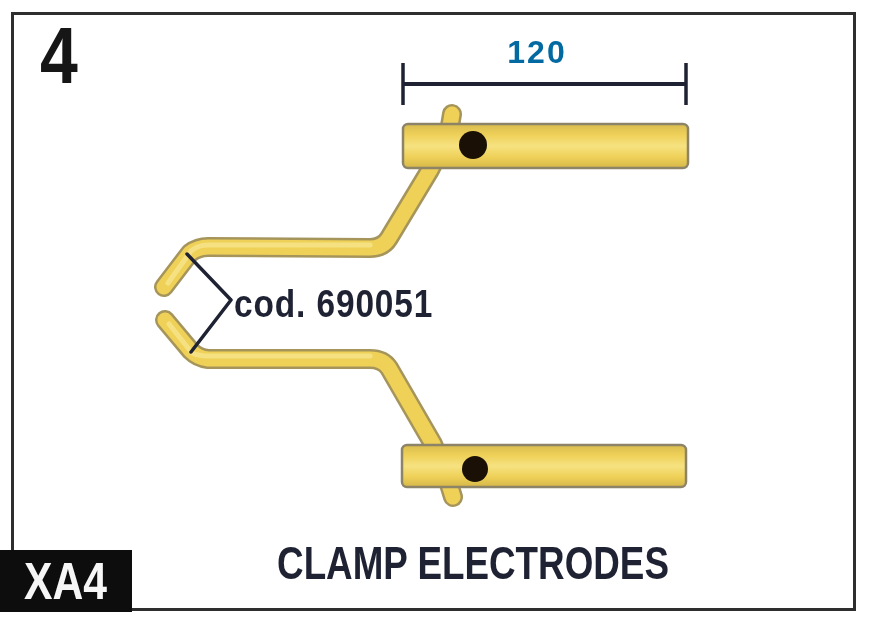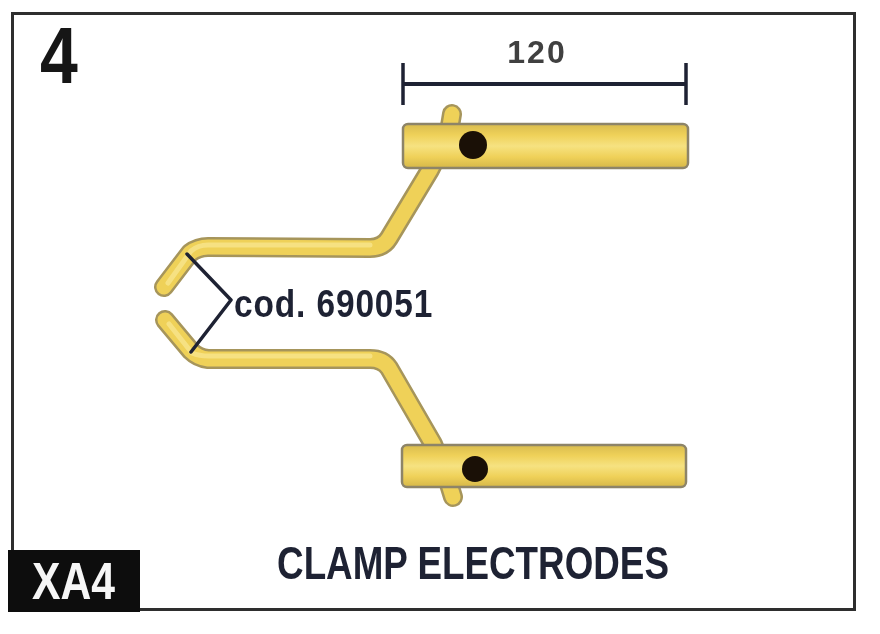--- a/index.html
+++ b/index.html
@@ -32,26 +32,26 @@
   .bar{fill:url(#barGrad);stroke:var(--bar-stroke);stroke-width:2.5;}
   .hole{fill:var(--hole);}
   .leader{fill:none;stroke:var(--ink);stroke-width:3.5;stroke-linecap:round;
     stroke-linejoin:round;}
 
   .txt{position:absolute;color:var(--ink);font-weight:bold;line-height:1;
     white-space:nowrap;}
   .fig-num{left:40px;top:16px;font-size:80px;transform:scaleX(.85);
     transform-origin:left top;color:#161616;}
   .dim-label{left:477px;top:36px;width:120px;text-align:center;font-size:32px;
-    letter-spacing:2px;color:#404040;}
+    letter-spacing:2px;color:#0369a1;}
   .part-code{left:234px;top:285px;font-size:38px;transform:scaleX(.88);
     transform-origin:left top;letter-spacing:1px;}
   .caption{left:223px;top:540px;width:500px;text-align:center;font-size:46px;
     transform:scaleX(.8);transform-origin:center top;}
-  .badge{position:absolute;left:8px;top:550px;width:132px;height:62px;
+  .badge{position:absolute;left:0;top:550px;width:132px;height:62px;
     background:var(--badge-bg);display:flex;align-items:center;
     justify-content:center;}
   .badge span{color:var(--badge-text);font-weight:bold;font-size:52px;
     line-height:1;transform:scaleX(.82);transform-origin:center center;}
 </style>
 </head>
 <body>
 
 <div class="canvas">
 

